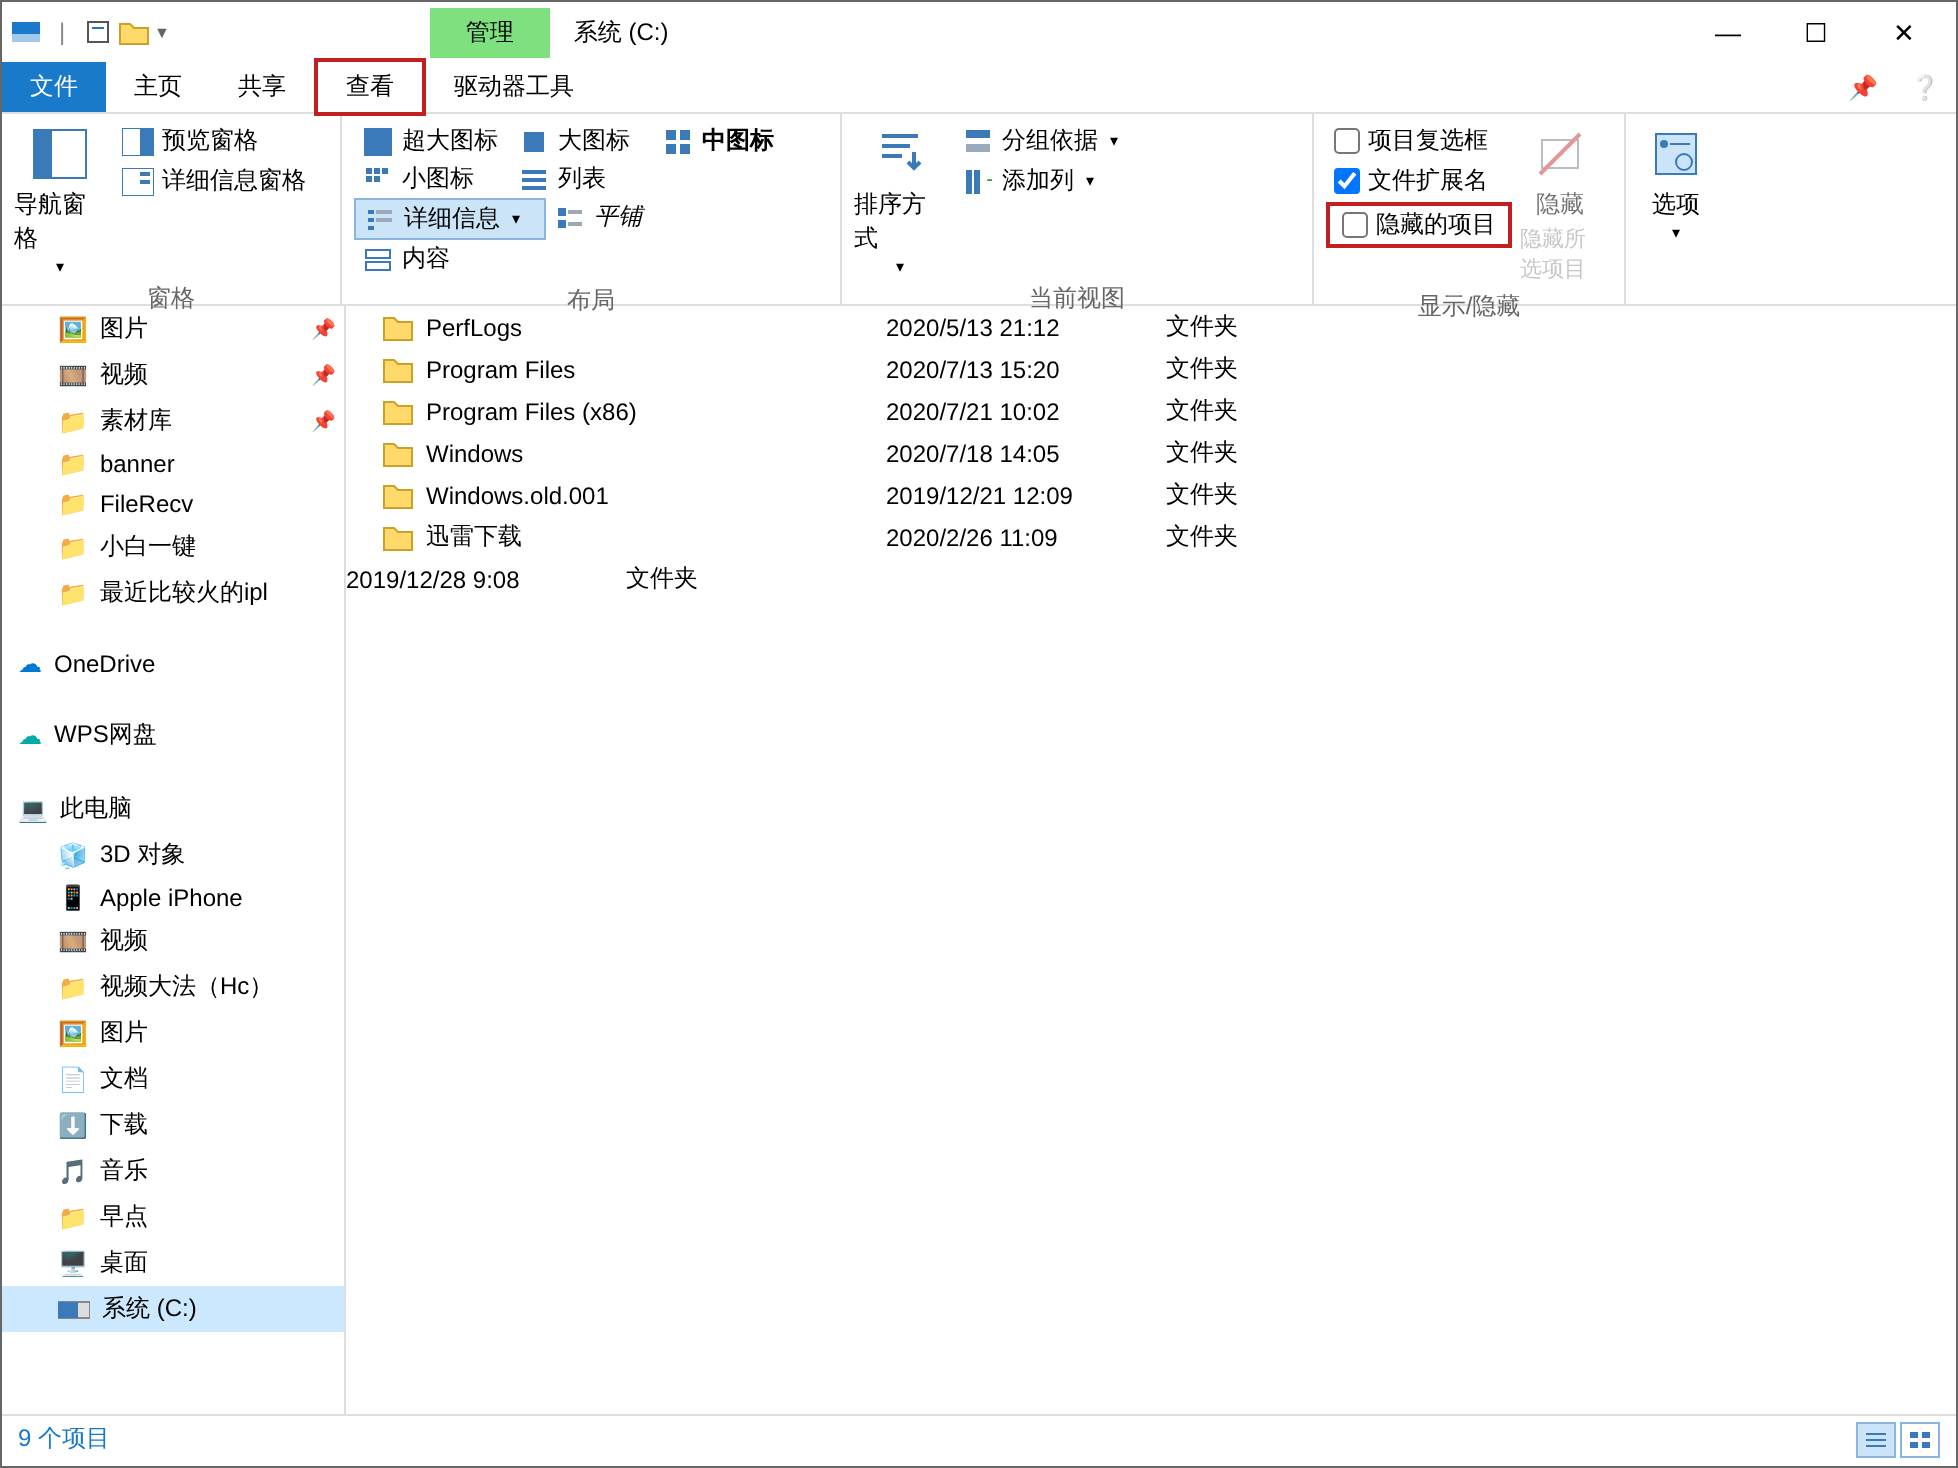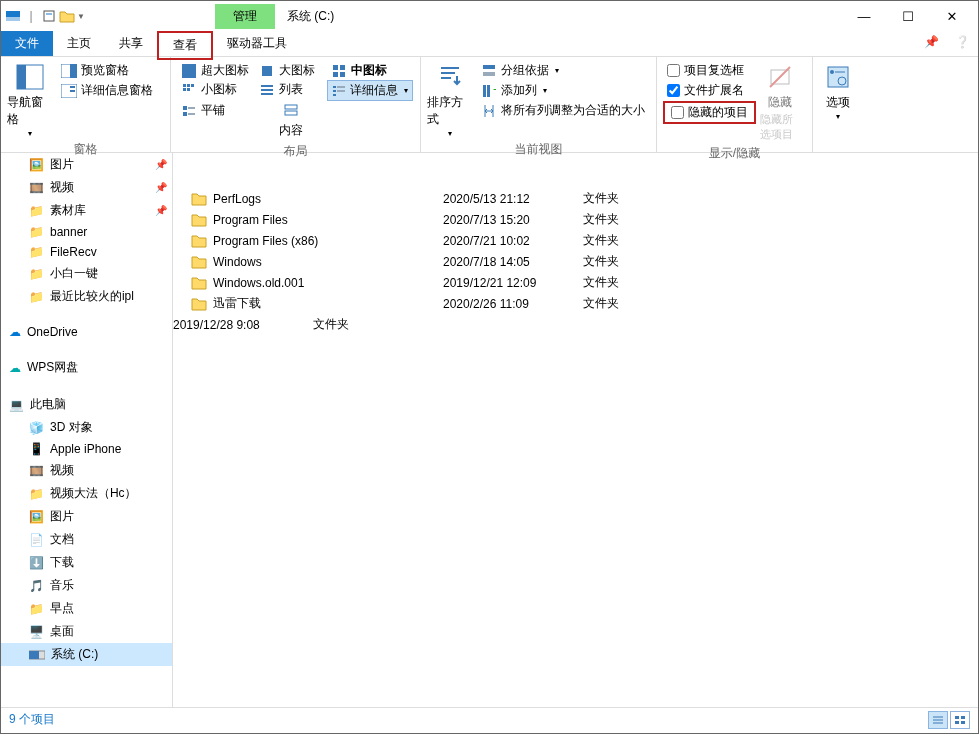--- a/index.html
+++ b/index.html
@@ -4,21 +4,21 @@
 <style>
 *{box-sizing:border-box;margin:0;padding:0;font-family:"Microsoft YaHei","Segoe UI",sans-serif;font-size:12px;}
 body{background:#fff;width:979px;height:734px;overflow:hidden;border:1px solid #666;}
 .titlebar{height:30px;display:flex;align-items:center;padding:0 4px;background:#fff;}
 .titlebar .qat{display:flex;align-items:center;gap:2px;}
 .qat-icon{width:16px;height:16px;display:flex;align-items:center;justify-content:center;}
 .titlebar .context-tab{background:#7fe07f;padding:4px 18px;margin-left:130px;}
 .titlebar .title-text{margin-left:12px;}
 .titlebar .win-controls{margin-left:auto;display:flex;}
 .win-btn{width:44px;height:24px;display:flex;align-items:center;justify-content:center;font-size:13px;}
-.tabbar{height:26px;display:flex;align-items:flex-start;border-bottom:1px solid #ddd;position:relative;}
+.tabbar{height:26px;display:flex;align-items:center;border-bottom:1px solid #ddd;position:relative;}
 .tab{padding:4px 14px;display:flex;align-items:center;cursor:default;}
 .tab.file{background:#1979ca;color:#fff;}
 .tab.highlighted{border:2px solid #c02020;}
 .tabbar .pin{margin-left:auto;padding:4px 8px;color:#888;}
 .tabbar .help{padding:4px 8px;color:#1979ca;font-weight:bold;}
 .ribbon{height:96px;display:flex;border-bottom:1px solid #ddd;background:#fff;}
 .ribbon-group{border-right:1px solid #ddd;display:flex;flex-direction:column;padding:2px 4px;}
 .ribbon-group .group-body{flex:1;display:flex;align-items:flex-start;}
 .ribbon-group .group-label{text-align:center;color:#666;padding:1px 0;font-size:12px;}
 .big-btn{width:50px;display:flex;flex-direction:column;align-items:center;padding:2px;gap:1px;}
@@ -30,21 +30,21 @@
 .checkbox-row{display:flex;align-items:center;gap:4px;padding:1px 4px;}
 .checkbox-row input{width:13px;height:13px;}
 .hidden-items-hl{border:2px solid #c02020;padding:0 2px;}
 .content{display:flex;height:554px;}
 .nav-pane{width:172px;border-right:1px solid #ddd;overflow-y:auto;overflow-x:hidden;}
 .nav-item{display:flex;align-items:center;gap:6px;padding:3px 4px 3px 8px;white-space:nowrap;}
 .nav-item.indent1{padding-left:28px;}
 .nav-item.indent2{padding-left:28px;}
 .nav-item.selected{background:#cce8ff;}
 .pin-right{margin-left:auto;color:#999;font-size:10px;}
-.file-list{flex:1;overflow:auto;margin-top:35px;}
+.file-list{flex:1;overflow:auto;}
 .file-row{display:flex;align-items:center;padding:2px 0;}
 .file-row .col-name{display:flex;align-items:center;gap:6px;width:270px;padding-left:18px;}
 .file-row .col-date{width:140px;}
 .file-row .col-type{width:100px;}
 .folder-icon{width:16px;height:14px;}
 .statusbar{height:24px;border-top:1px solid #ddd;display:flex;align-items:center;padding:0 8px;color:#1979ca;}
 .statusbar .view-switch{margin-left:auto;display:flex;gap:2px;}
 .view-switch .vs{width:20px;height:18px;border:1px solid #8cb4e0;display:flex;align-items:center;justify-content:center;}
 .view-switch .vs.active{background:#cce4f7;}
 svg{display:block;}
@@ -177,45 +177,45 @@
       <div class="small-btn" style="width:72px;">
           <span class="icon-sm">
             <svg width="14" height="14">
               <line x1="1" y1="3" x2="13" y2="3" stroke="#3a7ab8" stroke-width="2"></line>
               <line x1="1" y1="7" x2="13" y2="7" stroke="#3a7ab8" stroke-width="2"></line>
               <line x1="1" y1="11" x2="13" y2="11" stroke="#3a7ab8" stroke-width="2"></line>
             </svg>
           </span>
           <span>列表</span>
         </div>
-      <div class="small-btn selected-view" style="width:86px;align-items:center;">
+      <div class="small-btn selected-view" style="width:96px;align-items:center;">
           <span class="icon-sm">
             <svg width="14" height="14">
               <rect x="1" y="2" width="3" height="2" fill="#3a7ab8"></rect>
               <rect x="5" y="2" width="8" height="2" fill="#9ab"></rect>
               <rect x="1" y="6" width="3" height="2" fill="#3a7ab8"></rect>
               <rect x="5" y="6" width="8" height="2" fill="#9ab"></rect>
               <rect x="1" y="10" width="3" height="2" fill="#3a7ab8"></rect>
             </svg>
           </span>
           <span>详细信息</span>
           <span style="font-size:8px;margin-left:2px;">▾</span>
         </div>
-      <div class="small-btn" style="width:78px;">
+      <div class="small-btn" style="width:78px;font-style:italic;">
           <span class="icon-sm">
             <svg width="14" height="14">
               <rect x="1" y="2" width="4" height="4" fill="#3a7ab8"></rect>
               <rect x="6" y="3" width="7" height="2" fill="#9ab"></rect>
               <rect x="1" y="8" width="4" height="4" fill="#3a7ab8"></rect>
               <rect x="6" y="9" width="7" height="2" fill="#9ab"></rect>
             </svg>
           </span>
           <span>平铺</span>
         </div>
-      <div class="small-btn" style="width:72px;flex-direction:column;">
+      <div class="small-btn" style="width:72px;">
           <span class="icon-sm">
             <svg width="14" height="14">
               <rect x="1" y="2" width="12" height="4" fill="none" stroke="#3a7ab8"></rect>
               <rect x="1" y="8" width="12" height="4" fill="none" stroke="#3a7ab8"></rect>
             </svg>
           </span>
           <span>内容</span>
         </div>
     </div>
     <div class="group-label">布局</div>
@@ -250,30 +250,20 @@
             <span class="icon-sm">
               <svg width="14" height="14">
                 <rect x="1" y="1" width="3" height="12" fill="#3a7ab8"></rect>
                 <rect x="5" y="1" width="3" height="12" fill="#3a7ab8"></rect>
                 <text x="11" y="10" font-size="10" fill="#2a2">+</text>
               </svg>
             </span>
             <span>添加列</span>
             <span style="font-size:8px;margin-left:2px;">▾</span>
           </div>
-        <div class="small-btn">
-            <span class="icon-sm">
-              <svg width="14" height="14">
-                <line x1="3" y1="1" x2="3" y2="13" stroke="#3a7ab8"></line>
-                <line x1="11" y1="1" x2="11" y2="13" stroke="#3a7ab8"></line>
-                <path d="M3 7h8M5 5l-2 2 2 2M9 5l2 2-2 2" stroke="#3a7ab8" fill="none"></path>
-              </svg>
-            </span>
-            <span>将所有列调整为合适的大小</span>
-          </div>
       </div>
     </div>
     <div class="group-label">当前视图</div>
   </div>
 
   <div class="ribbon-group" style="width:156px;">
     <div class="group-body">
       <div class="small-list" style="padding-top:2px;">
         <label class="checkbox-row">
             <input type="checkbox" style="">

